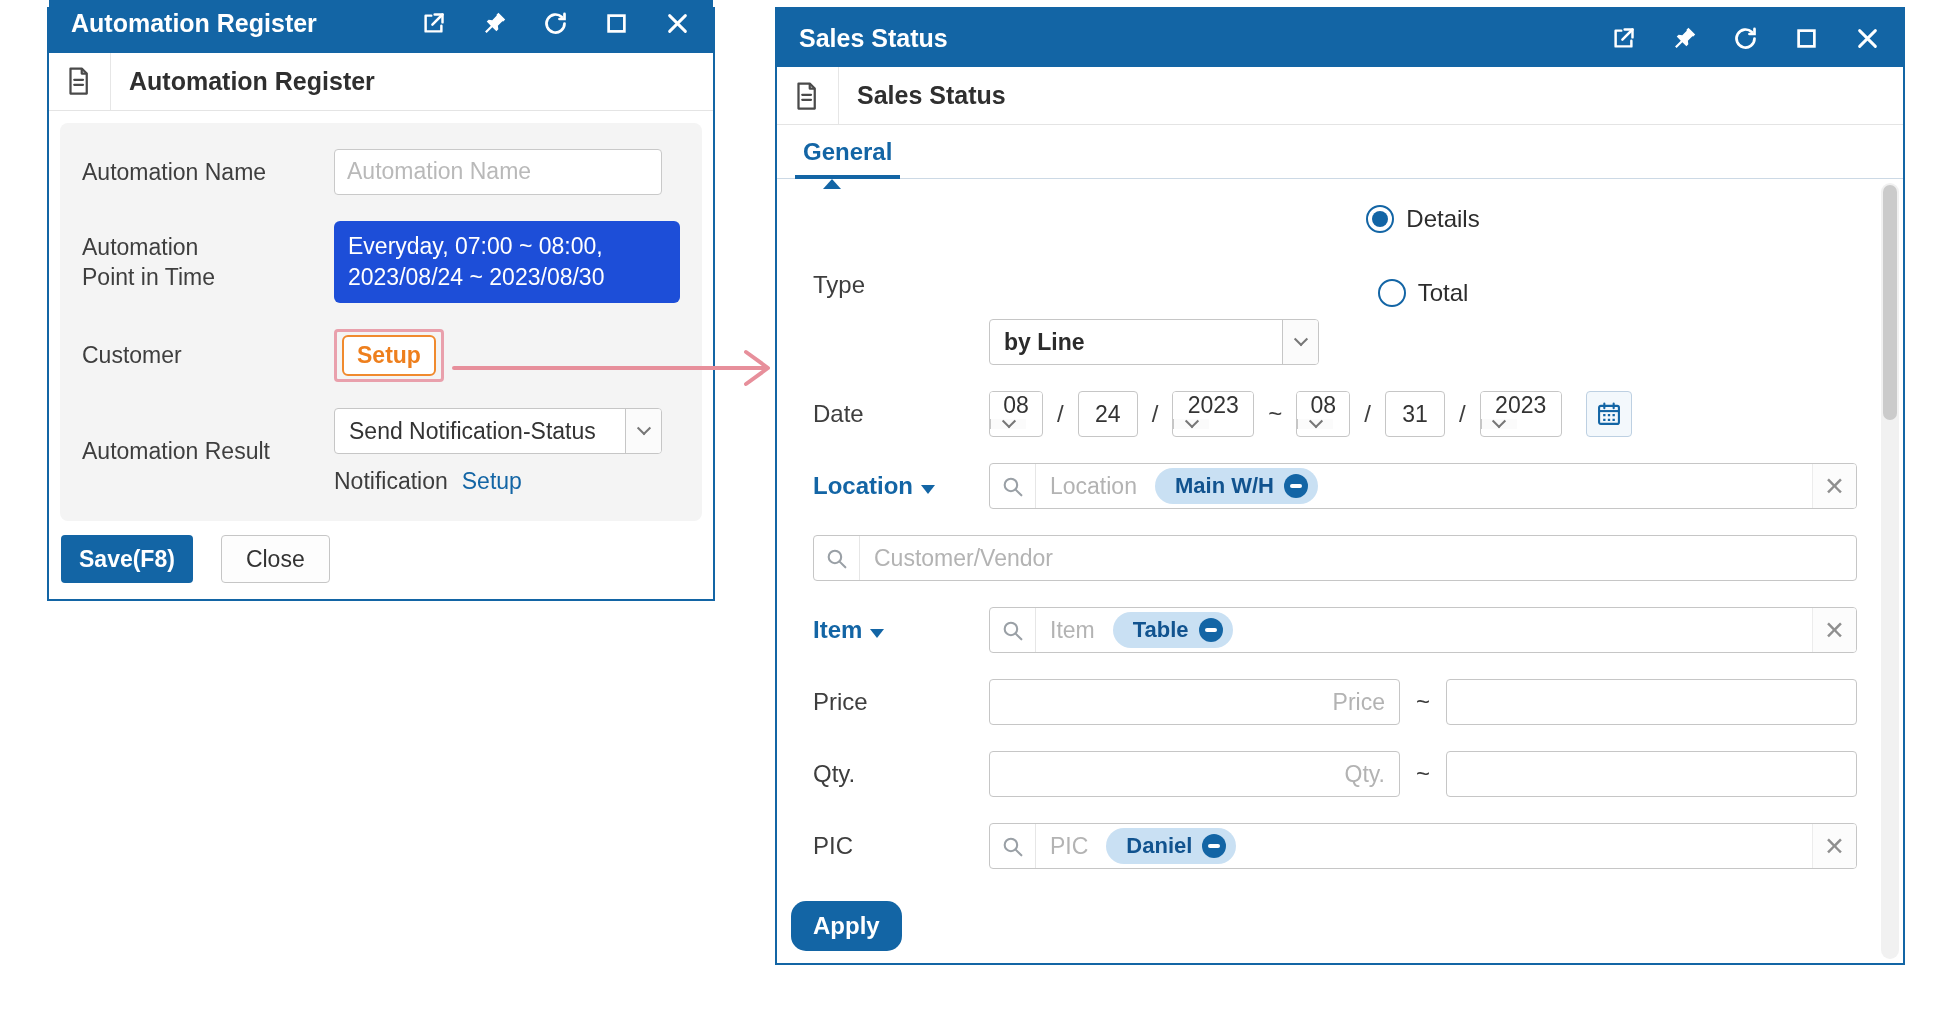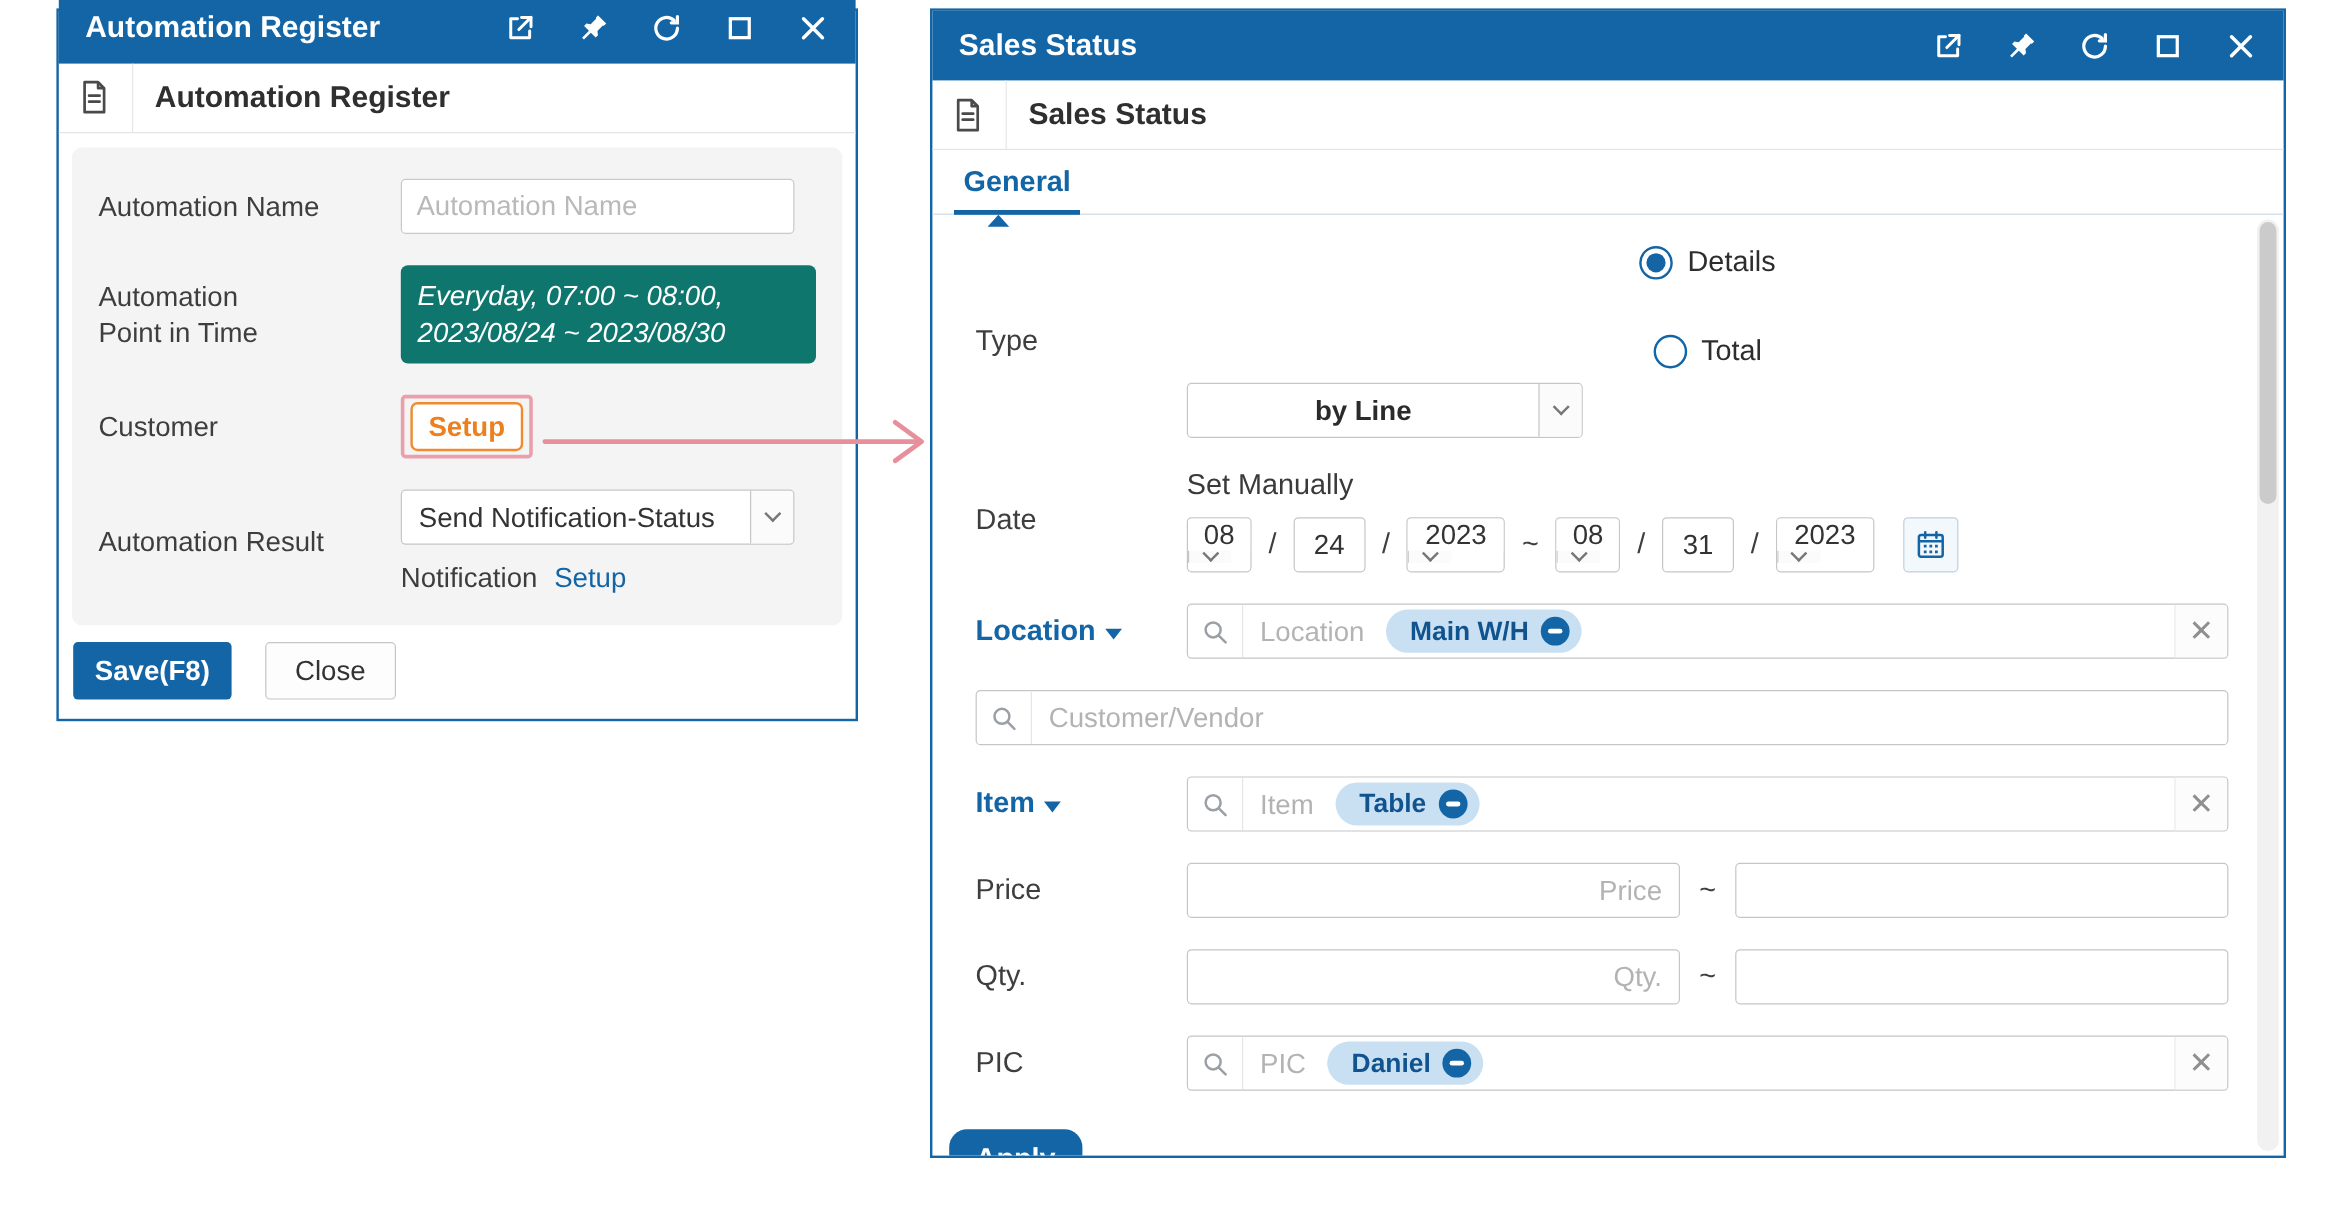--- a/index.html
+++ b/index.html
@@ -24,28 +24,28 @@
   .wh-title { font-size:25px; font-weight:bold; color:#2f2f2f; }
 
   
   .fp { margin:12px 11px 0; background:#f4f4f4; border-radius:8px; padding:26px 22px; }
   .frow { display:flex; align-items:center; margin-bottom:26px; }
   .frow:last-child { margin-bottom:0; }
   .flabel { width:252px; flex-shrink:0; font-size:23px; color:#3e3e3e; line-height:1.32; white-space:pre-line; }
   .txt-input { width:328px; height:46px; border:1px solid #c9c9c9; border-radius:4px; font-size:23px; padding:0 12px; color:#333;
                font-family:"Liberation Sans", sans-serif; }
   .txt-input::placeholder { color:#b9b9b9; }
-  .orange-box { width:360px; background:#0f766e; color:#fff; border-radius:6px; padding:10px 14px; font-size:23px;
-                line-height:1.35; white-space:pre-line; cursor:pointer;font-style:italic; }
+  .orange-box { width:360px; background:#1d4ed8; color:#fff; border-radius:6px; padding:10px 14px; font-size:23px;
+                line-height:1.35; white-space:pre-line; cursor:pointer; }
   .setup-wrap { display:inline-block; border:3px solid #e9a0ac; padding:3px 5px; border-radius:4px; }
   .setup-btn { display:inline-block; border:2px solid #f08a2e; color:#ee7f1d; background:#fff; font-size:23px; font-weight:bold;
                padding:5px 13px; border-radius:6px; cursor:pointer; font-family:"Liberation Sans", sans-serif; }
   .selectbox { display:flex; align-items:center; height:46px; background:#fff; border:1px solid #c6c6c6; border-radius:4px; overflow:hidden; cursor:pointer; }
   .sel-text { padding:0 14px; font-size:23px; color:#333; flex:1; white-space:nowrap; }
-  .sel-text.strong { font-weight:bold; color:#2b2b2b;text-align:center; }
+  .sel-text.strong { font-weight:bold; color:#2b2b2b; }
   .sel-chev { width:36px; align-self:stretch; display:flex; align-items:center; justify-content:center;
               border-left:1px solid #c6c6c6; background:#fbfbfb; flex-shrink:0; }
   .chev-i { width:10px; height:10px; border-right:2px solid #777; border-bottom:2px solid #777; transform:rotate(45deg) translate(-2px,-2px); }
   .notif-line { margin-top:14px; font-size:23px; display:flex; gap:14px; }
   .notif-link { color:#1365a5; cursor:pointer; }
   .win-footer { margin-top:auto; padding:14px 12px 16px; display:flex; gap:28px; }
   .btn-primary { height:48px; padding:0 18px; background:#1365a5; color:#fff; font-weight:bold; font-size:23px; border:none;
                  border-radius:4px; cursor:pointer; font-family:"Liberation Sans", sans-serif; }
   .btn-plain { height:48px; padding:0 24px; background:#fdfdfd; color:#333; font-size:23px; border:1px solid #c6c6c6;
                border-radius:4px; cursor:pointer; font-family:"Liberation Sans", sans-serif; }
@@ -273,21 +273,20 @@
               <span class="chev-i"></span>
             </span>
         </div>
       </div>
     </div>
 
     
     <div class="srow">
       <div class="slabel">Date</div>
       <div class="stack">
-        <div class="date-mode">Set Manually</div>
         <div class="date-line">
           <div class="dcombo">
             <input value="08" style="">
             <span class="sel-chev">
                 <span class="chev-i"></span>
               </span>
           </div>
           <span class="dsep">/</span>
           <input class="dbox" value="24" style="">
           <span class="dsep">/</span>

